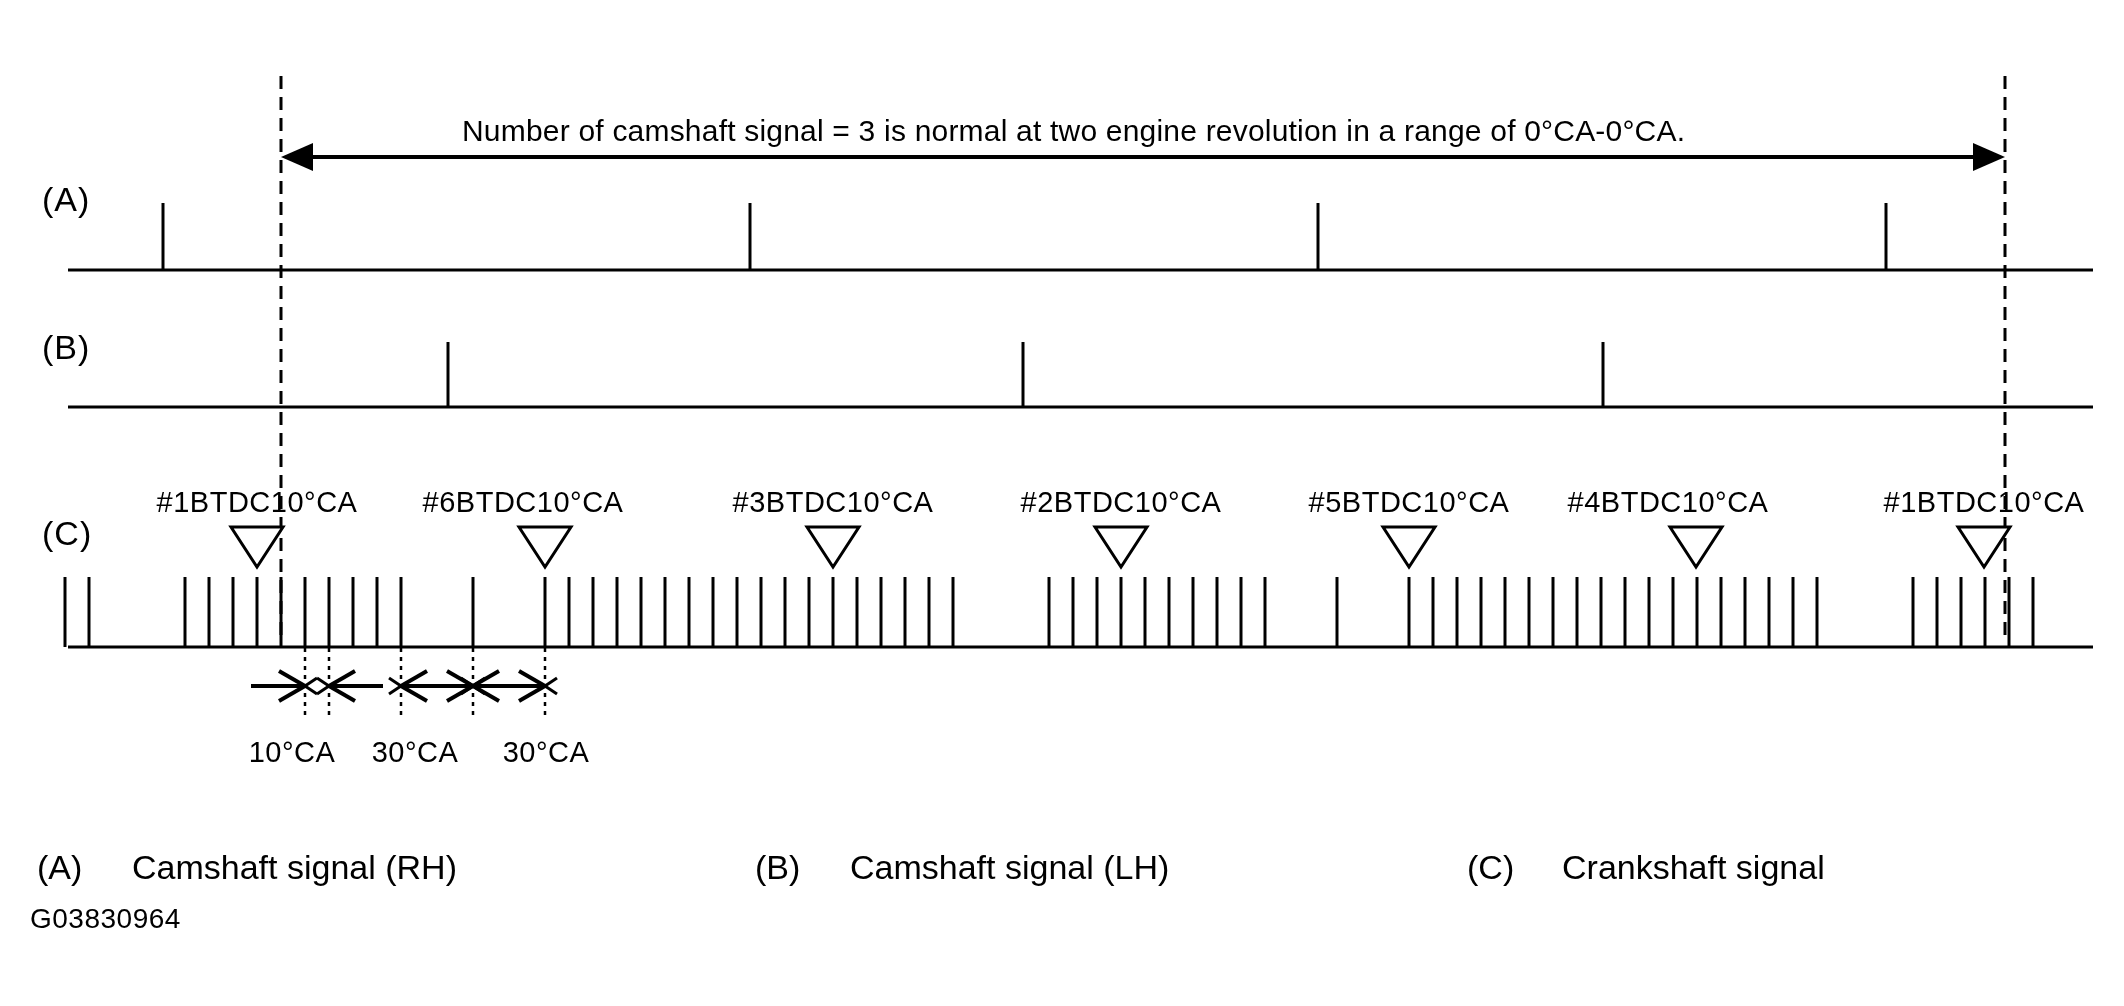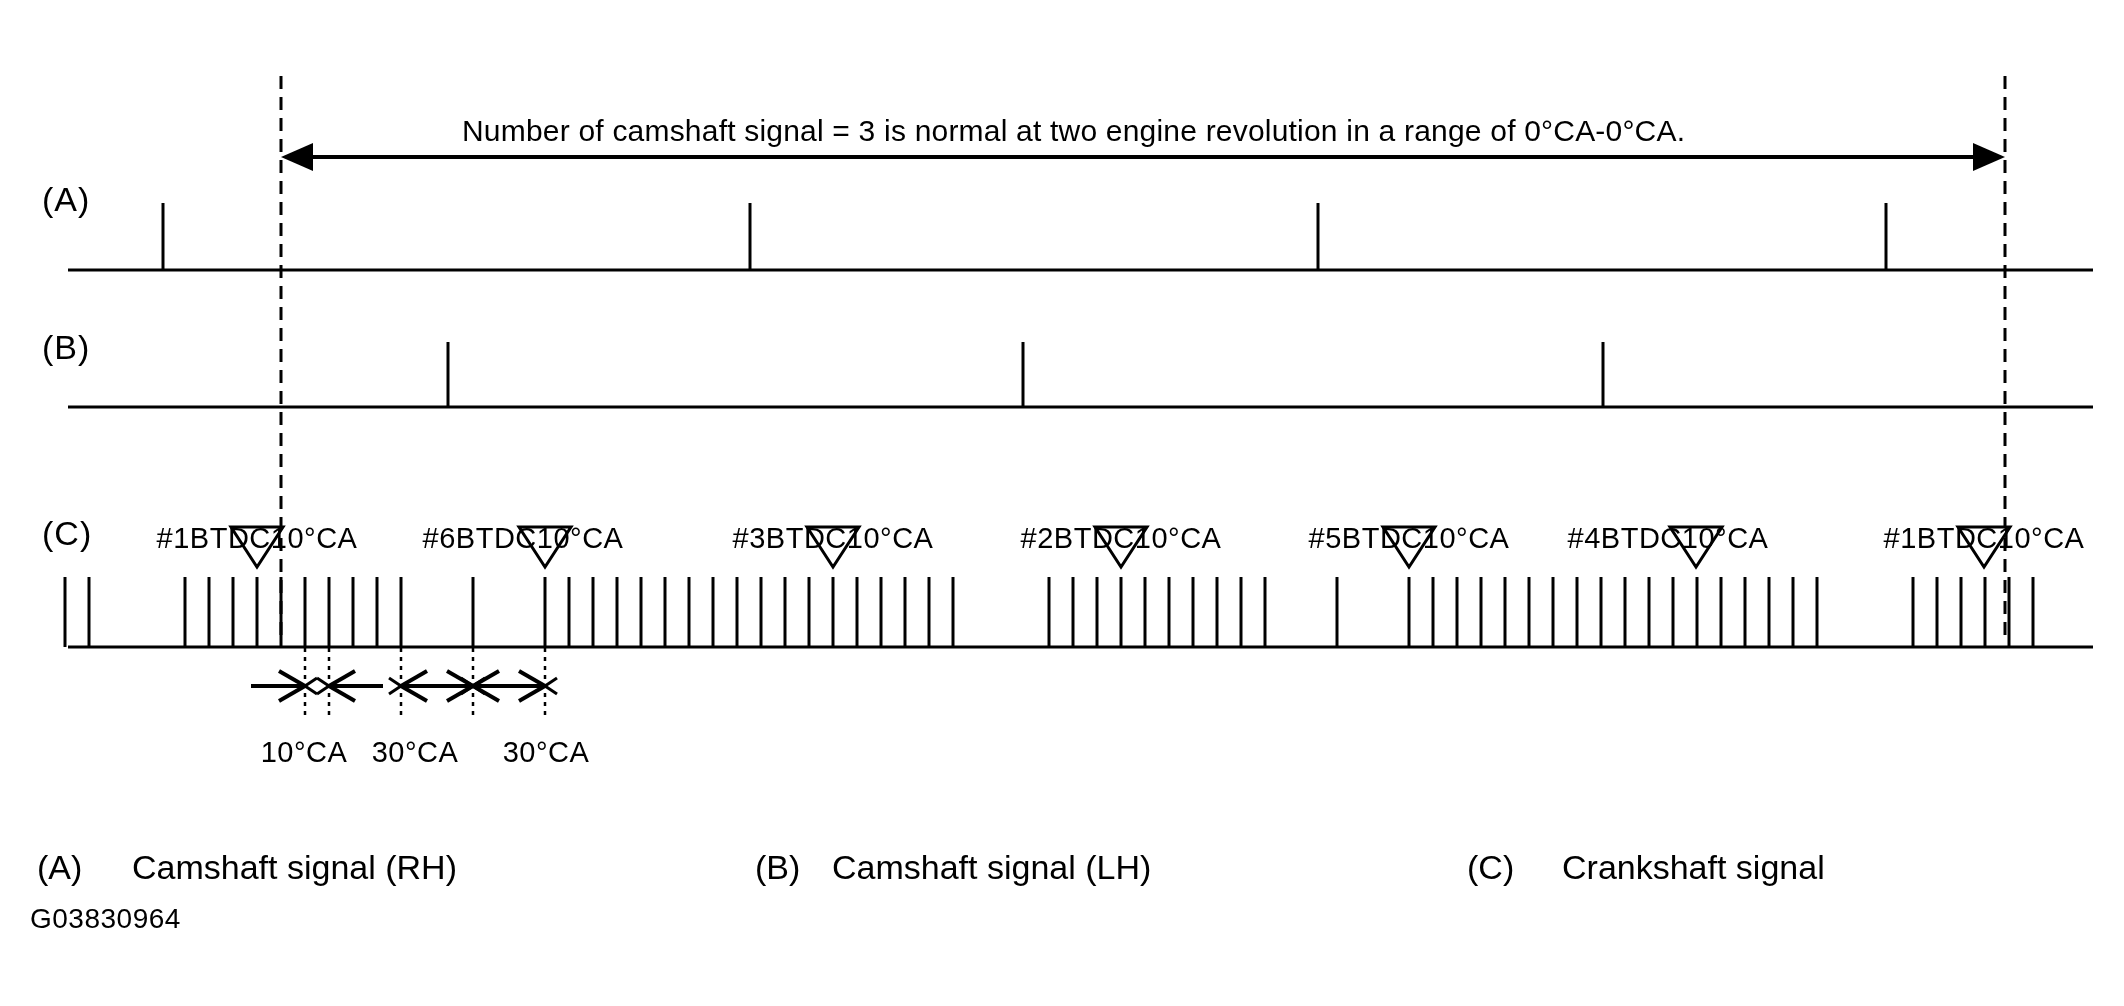--- a/index.html
+++ b/index.html
@@ -7,21 +7,21 @@
     position:relative;width:2124px;height:1006px;background:#ffffff;
     font-family:"Liberation Sans", sans-serif;color:#000;overflow:hidden;
   }
   #diagram-svg{position:absolute;left:0;top:0;}
   .abs{position:absolute;white-space:nowrap;}
   .title{left:462px;top:100px;font-size:30px;letter-spacing:.2px;margin-top:14px;}
   .trace-label{font-size:34px;letter-spacing:1px;}
   #label-a{left:42px;top:180px;}
   #label-b{left:42px;top:328px;}
   #label-c{left:42px;top:514px;}
-  .marker-label{font-size:29px;transform:translateX(-50%);top:486px;letter-spacing:.5px;margin-top:36px;}
+  .marker-label{font-size:29px;transform:translateX(-50%);top:486px;letter-spacing:.5px;}
   .measure-label{font-size:29px;transform:translateX(-50%);top:736px;letter-spacing:.5px;}
   .legend-key{font-size:34px;top:848px;}
   .legend-text{font-size:34px;top:848px;}
   .figure-id{left:30px;top:903px;font-size:28px;letter-spacing:.5px;}
 </style>
 </head>
 <body>
 
 <div id="stage">
   <svg id="diagram-svg" width="2124" height="1006" viewBox="0 0 2124 1006">
@@ -155,22 +155,22 @@
   <div id="label-c" class="abs trace-label">(C)</div>
 
   <div class="abs figure-id">G03830964</div>
 <div class="abs marker-label" style="left: 257px;">#1BTDC10°CA</div>
     <div class="abs marker-label" style="left: 523px;">#6BTDC10°CA</div>
     <div class="abs marker-label" style="left: 833px;">#3BTDC10°CA</div>
     <div class="abs marker-label" style="left: 1121px;">#2BTDC10°CA</div>
     <div class="abs marker-label" style="left: 1409px;">#5BTDC10°CA</div>
     <div class="abs marker-label" style="left: 1668px;">#4BTDC10°CA</div>
     <div class="abs marker-label" style="left: 1984px;">#1BTDC10°CA</div>
-    <div class="abs measure-label" style="left: 304px;">10°CA</div>
+    <div class="abs measure-label" style="left: 292px;">10°CA</div>
     <div class="abs measure-label" style="left: 415px;">30°CA</div>
     <div class="abs measure-label" style="left: 546px;">30°CA</div>
     <div class="abs legend-key" style="left: 37px;">(A)</div>
     <div class="abs legend-text" style="left: 132px;">Camshaft signal (RH)</div>
     <div class="abs legend-key" style="left: 755px;">(B)</div>
-    <div class="abs legend-text" style="left: 832px;">Camshaft signal (LH)</div>
+    <div class="abs legend-text" style="left: 850px;">Camshaft signal (LH)</div>
     <div class="abs legend-key" style="left: 1467px;">(C)</div>
     <div class="abs legend-text" style="left: 1562px;">Crankshaft signal</div>
   </div>
 
 </body></html>

